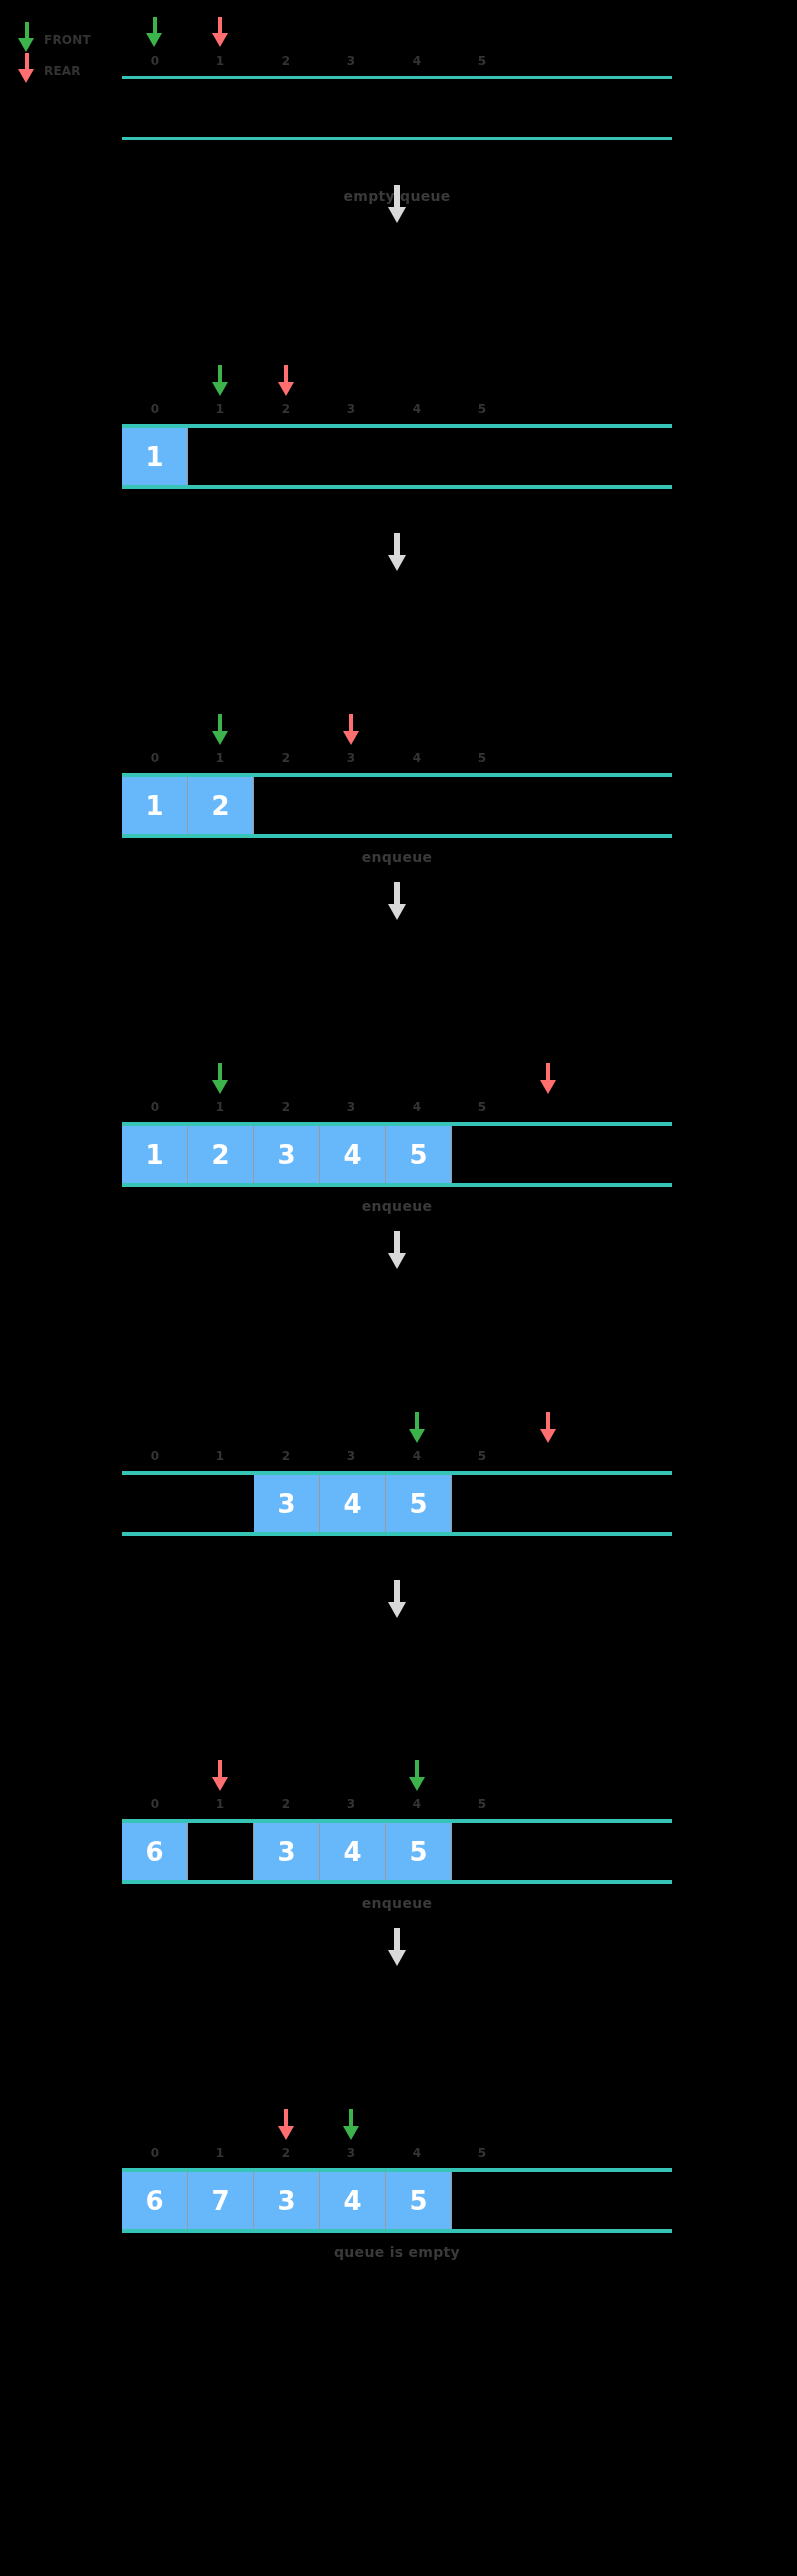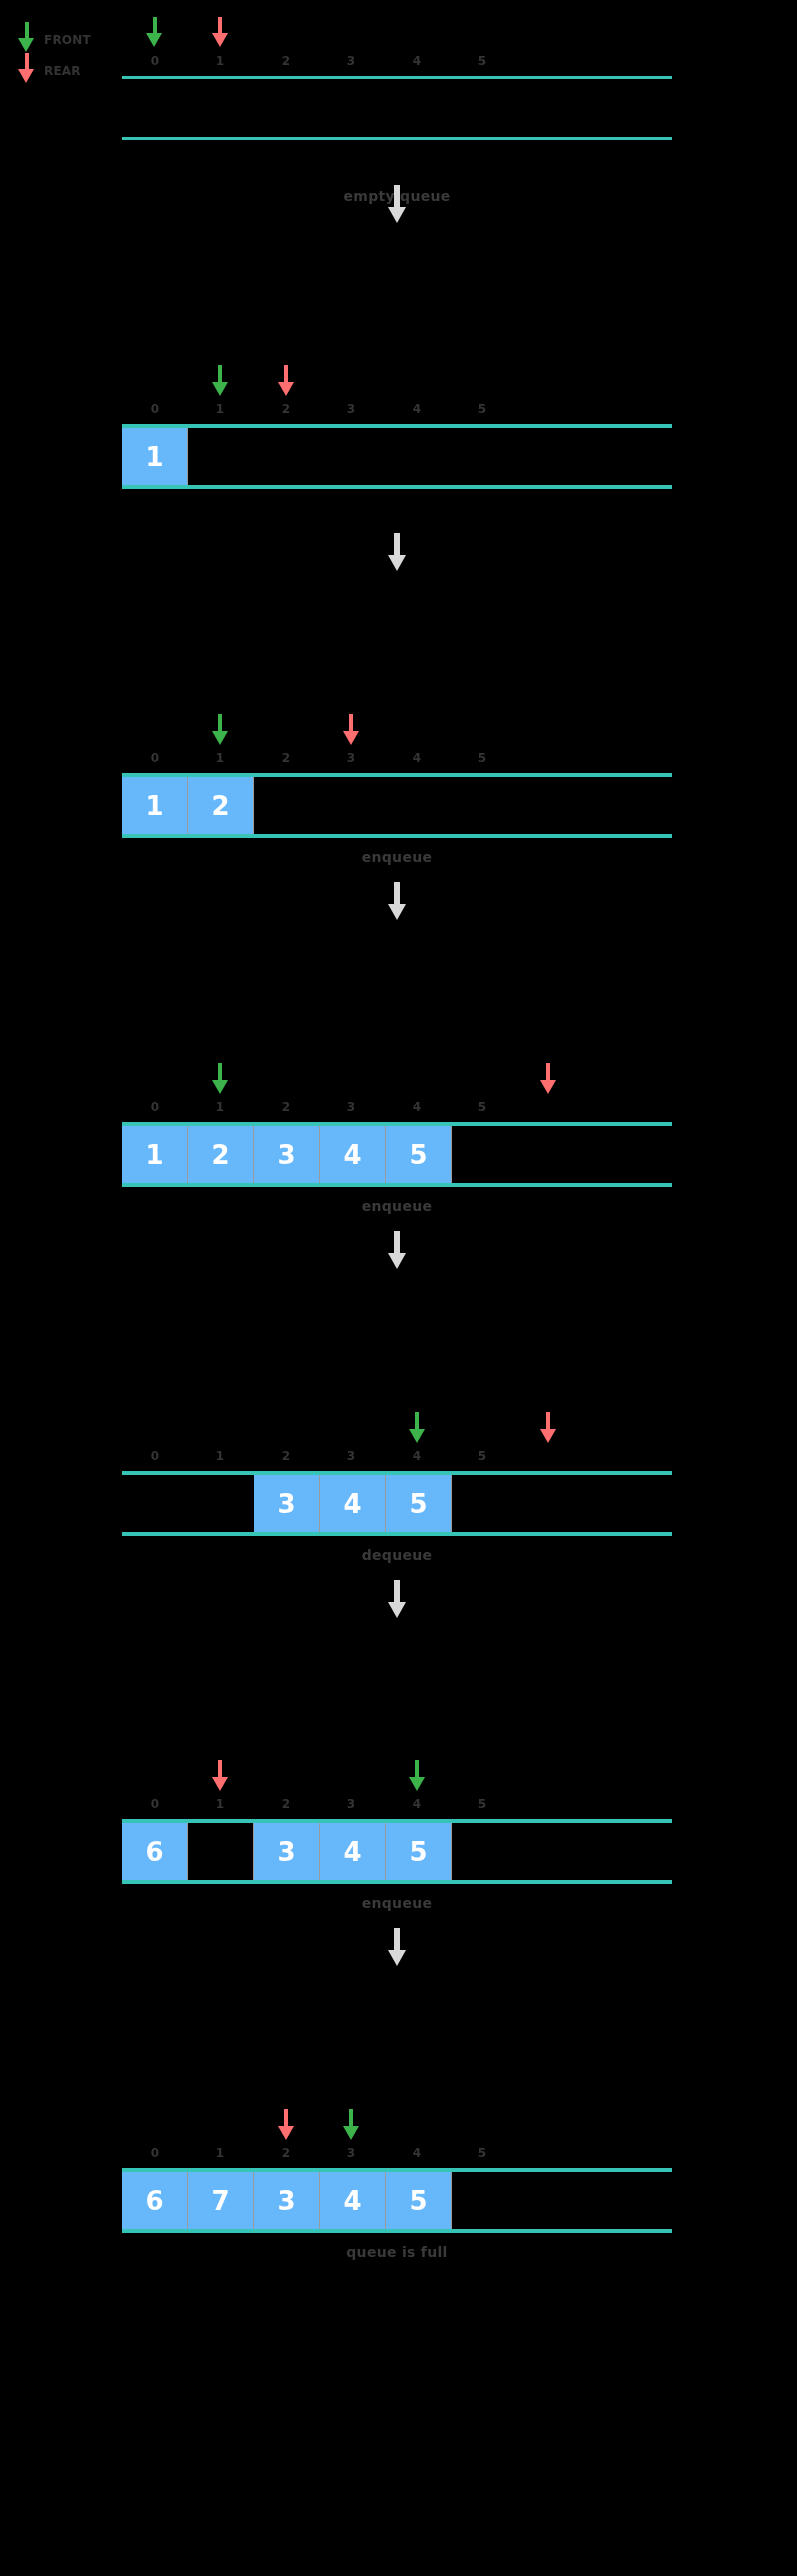--- a/index.html
+++ b/index.html
@@ -372,21 +372,20 @@
         <div class="hline" style="top: 59px;"></div>
         <div class="cells" style="top: 63px;">
           <div class="cell empty"></div>
           <div class="cell empty"></div>
           <div class="cell filled">3</div>
           <div class="cell filled">4</div>
           <div class="cell filled">5</div>
           <div class="cell empty last"></div>
         </div>
         <div class="hline" style="top: 120px;"></div>
-        <div class="caption" style="top: 135px;">dequeue</div>
       </div>
     </div>
     <div class="connector" style="left: 388px; top: 1580px; position: absolute;">
       <div class="shaft"></div>
       <div class="head"></div>
     </div>
     <div class="panel" style="top: 1760px;">
       <div class="stage-area">
         <div class="arrow-track">
           <span class="arrow front" style="left: 285px;">
@@ -446,17 +445,17 @@
         <div class="hline" style="top: 59px;"></div>
         <div class="cells" style="top: 63px;">
           <div class="cell filled">6</div>
           <div class="cell filled">7</div>
           <div class="cell filled">3</div>
           <div class="cell filled">4</div>
           <div class="cell filled">5</div>
           <div class="cell empty last"></div>
         </div>
         <div class="hline" style="top: 120px;"></div>
-        <div class="caption" style="top: 135px;">queue is full</div>
+        <div class="caption" style="top: 135px;">queue is empty</div>
       </div>
     </div>
   </div>
 
 
 </body></html>

